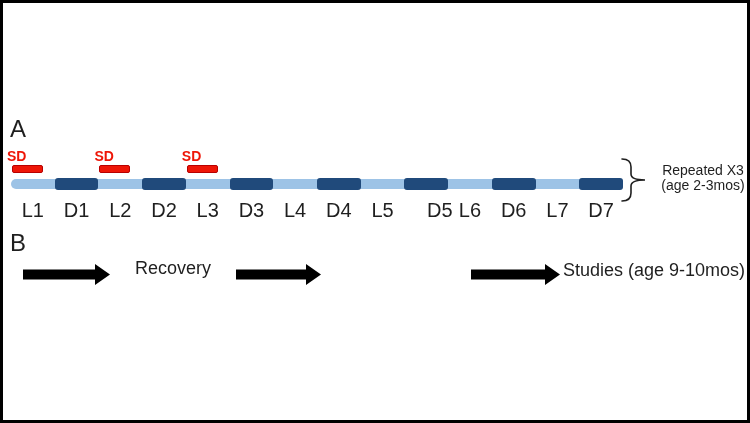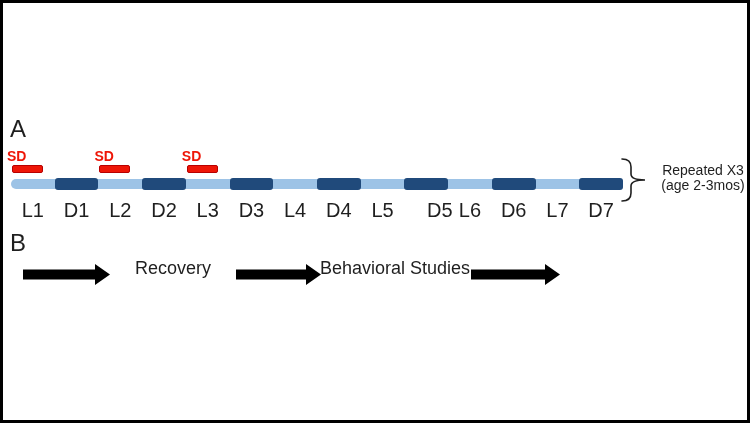--- a/index.html
+++ b/index.html
@@ -71,22 +71,22 @@
       <svg width="87" height="21" viewBox="0 0 87 21" class="abs" style="left: 20px; top: 261px;">
         <polygon points="0,5.5 72,5.5 72,0 87,10.5 72,21 72,15.5 0,15.5" fill="#000000"></polygon>
       </svg>
       <div class="abs step-text" style="left: 100px; top: 258px; width: 140px;">
         <div>Recovery</div>
       </div>
       <svg width="85" height="21" viewBox="0 0 85 21" class="abs" style="left: 233px; top: 261px;">
         <polygon points="0,5.5 70,5.5 70,0 85,10.5 70,21 70,15.5 0,15.5" fill="#000000"></polygon>
       </svg>
       <div class="abs step-text" style="left: 317px; top: 258px; width: 144px;">
-        <div>Behavioral Studies</div>
       </div>
       <svg width="89" height="21" viewBox="0 0 89 21" class="abs" style="left: 468px; top: 261px;">
         <polygon points="0,5.5 74,5.5 74,0 89,10.5 74,21 74,15.5 0,15.5" fill="#000000"></polygon>
       </svg>
       <div class="abs step-text" style="left: 560px; top: 260px; width: 182px;">
+        <div>Studies (age 9-10mos)</div>
       </div>
     </div>
 
 </div>
 
 </body></html>

